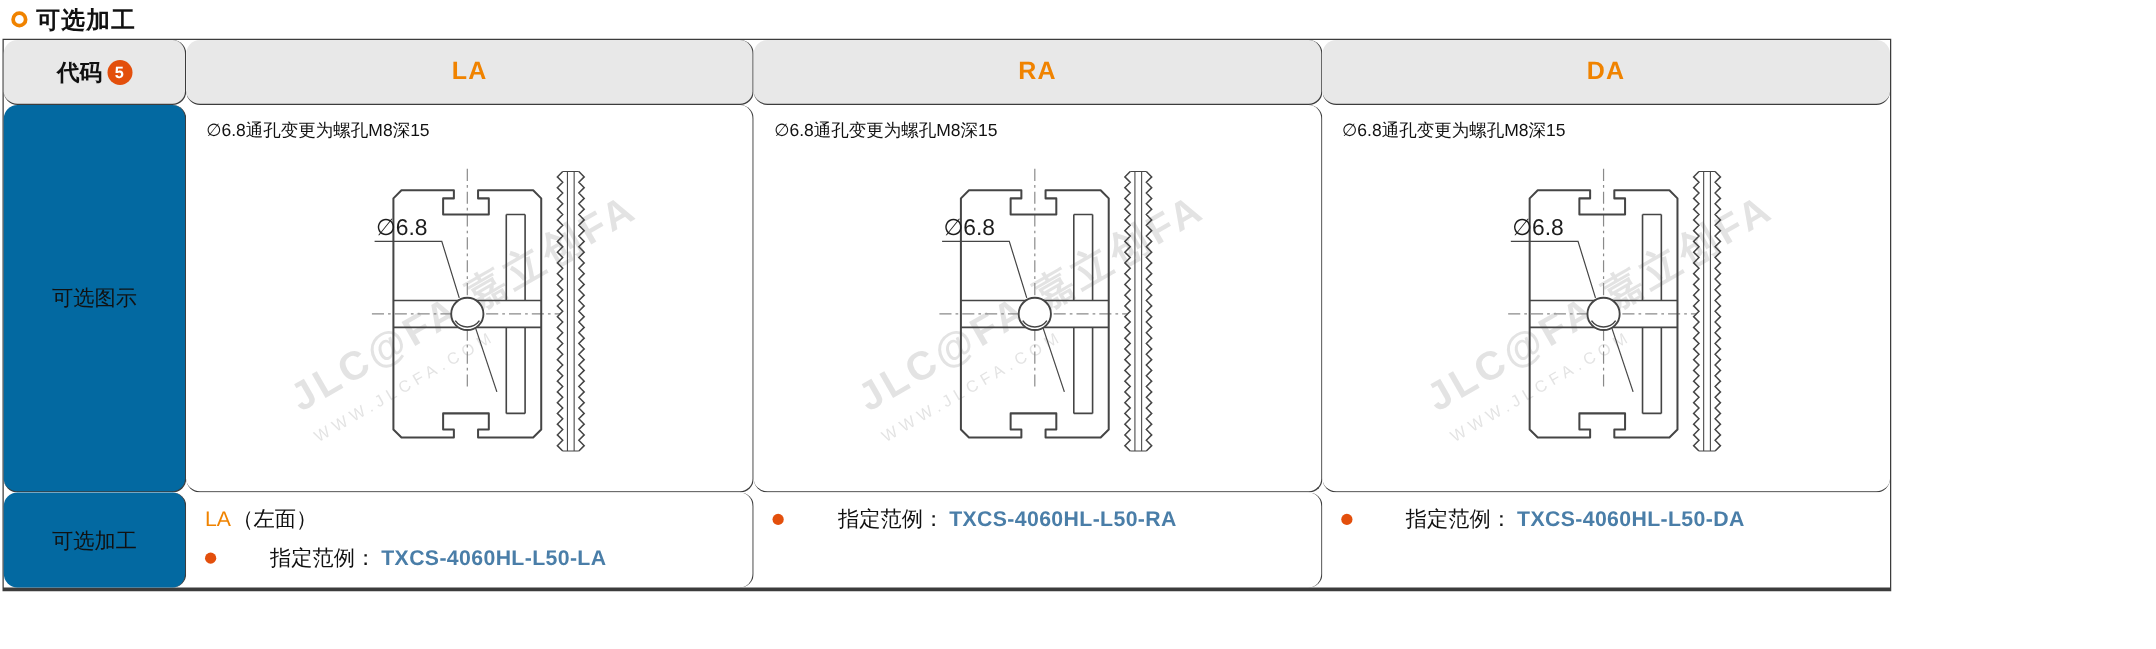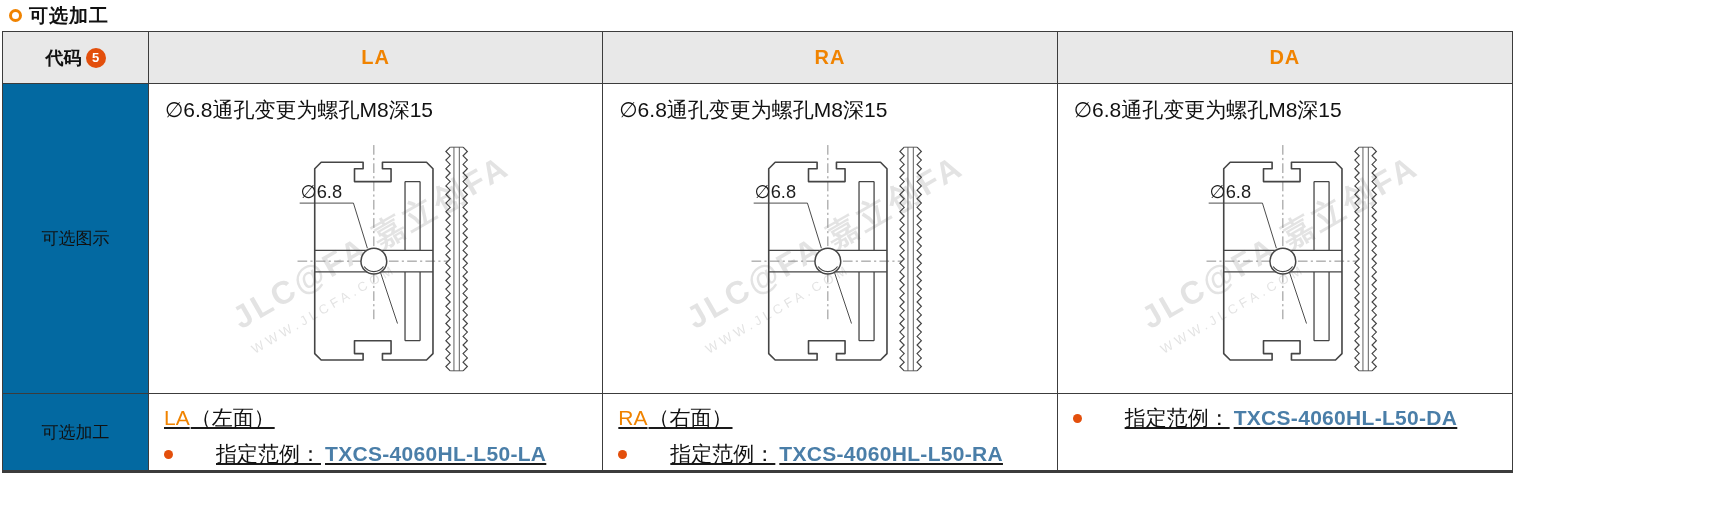--- a/index.html
+++ b/index.html
@@ -22,21 +22,21 @@
 
   
   .tbl {
     display: grid;
     grid-template-columns: 146px 1fr 1fr 1fr;
     grid-template-rows: 52px 310px 76px;
     border: 1px solid #3c3c3c;
     border-bottom-width: 3px;
     background: #fff;
   }
-  .cell { border-right: 1px solid #3c3c3c; border-bottom: 1px solid #3c3c3c; position: relative; }
+  .cell { border-right: 1px solid #3c3c3c; border-bottom: 1px solid #3c3c3c; position: relative; border-radius: 11px; }
   .cell.last-col { border-right: none; }
   .cell.last-row { border-bottom: none; }
 
   .hcell {
     background: #e8e8e8;
     display: flex; align-items: center; justify-content: center;
   }
   .hcol { font-size: 20px; font-weight: 700; color: #f08300; letter-spacing: 1px; }
   .code-wrap { display: flex; align-items: center; gap: 4px; }
   .code-label { font-size: 18px; font-weight: 700; color: #111; }
@@ -46,34 +46,34 @@
     display: inline-flex; align-items: center; justify-content: center;
   }
 
   .rowlabel {
     display: flex; align-items: center; justify-content: center;
     font-size: 17px; color: #111; background: #0369a1;
   }
 
   
   .dcell { padding: 12px 16px 0; overflow: hidden; }
-  .note { font-size: 21px; color: #111; position: relative; z-index: 2; }
+  .note { font-size: 14px; color: #111; position: relative; z-index: 2; }
   .profile { width: 252px; height: 258px; display: block; margin: 6px auto 0; position: relative; z-index: 2; }
 
   .wm {
     position: absolute; left: 50%; top: 54%;
     transform: translate(-50%, -50%) rotate(-30deg);
     display: flex; flex-direction: column; align-items: flex-start; gap: 4px;
     color: rgba(100,100,100,0.18); pointer-events: none; z-index: 1; white-space: nowrap;
   }
   .wm-brand { font-size: 32px; font-weight: 700; letter-spacing: 3px; }
   .wm-url { font-size: 13px; letter-spacing: 4px; }
 
   
-  .mcell { padding: 10px 15px; font-size: 21px; text-decoration: underline; }
+  .mcell { padding: 10px 15px; font-size: 17px; }
   .mline1 { margin-bottom: 8px; color: #111; }
   .mcode { color: #f08300; font-weight: 400; margin-right: 1px; }
   .mline2 { display: flex; align-items: center; }
   .dot {
     width: 9px; height: 9px; border-radius: 50%;
     background: #e34f0c; display: inline-block; margin-right: 7px; flex: 0 0 auto;
   }
   .ex-label { color: #111; margin-left: 36px; }
   .pn { color: #4a7ea8; font-weight: 700; margin-left: 4px; letter-spacing: 0.3px; text-align: center; }
 </style>
@@ -168,23 +168,20 @@
         <span class="mcode">LA</span><span>（左面）</span>
       </div>
       <div class="mline2">
         <span class="dot"></span>
         <span class="ex-label">指定范例：</span>
         <span class="pn">TXCS-4060HL-L50-LA</span>
       </div>
     </div>
 
     <div class="cell mcell last-row">
-      <div class="mline1">
-        <span class="mcode">RA</span><span>（右面）</span>
-      </div>
       <div class="mline2">
         <span class="dot"></span>
         <span class="ex-label">指定范例：</span>
         <span class="pn">TXCS-4060HL-L50-RA</span>
       </div>
     </div>
 
     <div class="cell mcell last-row last-col">
       <div class="mline2">
         <span class="dot"></span>

